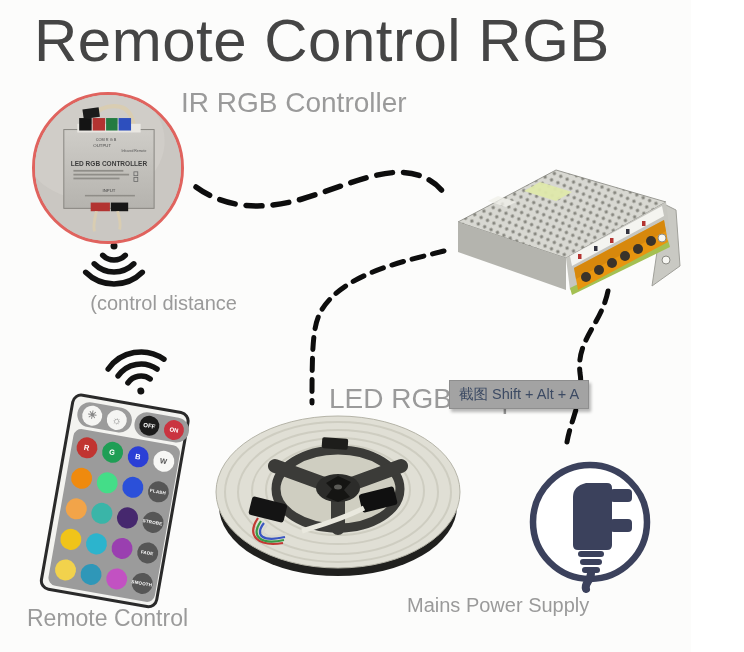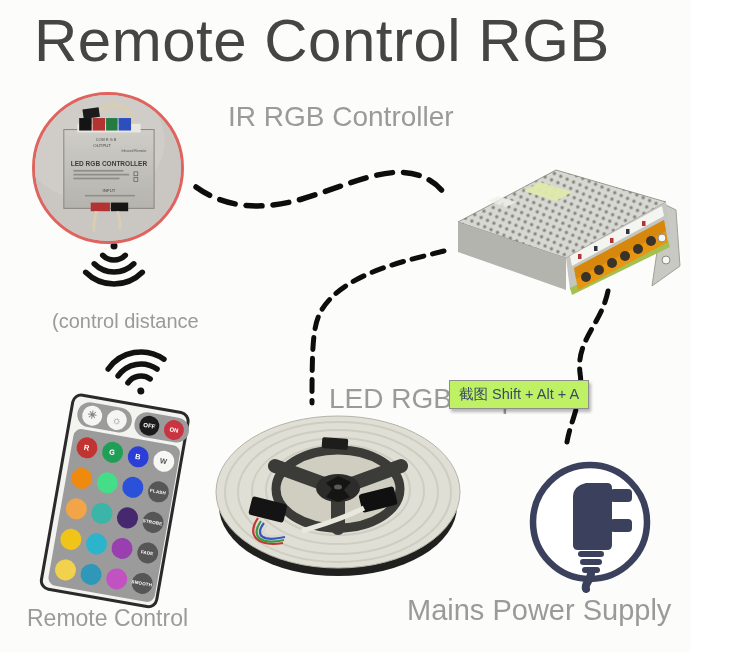--- a/index.html
+++ b/index.html
@@ -6,27 +6,27 @@
   #stage{position:relative;width:691px;height:652px;background:var(--bg,#fcfcfb);
          overflow:hidden;font-family:"Liberation Sans",sans-serif;}
   svg{display:block;}
   #overlay{position:absolute;left:0;top:0;z-index:0;}
   .dash{fill:none;stroke:var(--dash,#0d0d0d);stroke-width:5.5;stroke-linecap:round;stroke-dasharray:16 11;}
   .dash2{fill:none;stroke:var(--dash,#0d0d0d);stroke-width:5;stroke-linecap:round;stroke-dasharray:12 9;}
   .wifi{stroke:#121212;stroke-width:5.5;fill:none;stroke-linecap:round;}
   #title{position:absolute;left:34px;top:6px;font-size:60px;letter-spacing:.5px;
          color:var(--title,#454545);z-index:1;white-space:nowrap;}
   .lbl{position:absolute;color:var(--lbl,#9a9a9a);z-index:1;white-space:nowrap;}
-  #lbl-ir{left:181px;top:101px;font-size:28px;margin-left:47px;}
+  #lbl-ir{left:181px;top:87px;font-size:28px;}
   #lbl-psu{left:497px;top:123px;font-size:27px;}
-  #lbl-dist{left:52px;top:290px;width:185px;text-align:left;font-size:20px;line-height:26px;margin-top:18px;}
+  #lbl-dist{left:52px;top:290px;width:185px;text-align:right;font-size:20px;line-height:26px;}
   #lbl-strip{left:329px;top:383px;font-size:28px;}
   #lbl-remote{left:27px;top:605px;font-size:23px;}
-  #lbl-mains{left:407px;top:594px;font-size:29px;}
-  #tooltip{position:absolute;left:449px;top:380px;z-index:5;background:#bef264;
+  #lbl-mains{left:407px;top:594px;font-size:20px;}
+  #tooltip{position:absolute;left:449px;top:380px;z-index:5;background:#a3a3a3;
            border:1px solid #8e8e8e;box-shadow:2px 3px 3px rgba(0,0,0,.28);
            font-size:14.5px;color:var(--tip,#3c4a63);padding:4px 9px;white-space:nowrap;}
   
   #controller-circle{position:absolute;left:32px;top:92px;width:152px;height:152px;
            border-radius:50%;border:3px solid var(--ring,#e0635e);box-sizing:border-box;
            overflow:hidden;background:#cbc8c3;z-index:1;}
   
   #remote{position:absolute;left:73px;top:392px;width:120px;height:200px;
           transform:rotate(10deg);transform-origin:0 0;background:#f3f3f0;
           border:3px solid #2a2a2a;border-radius:10px;box-sizing:border-box;z-index:2;}

